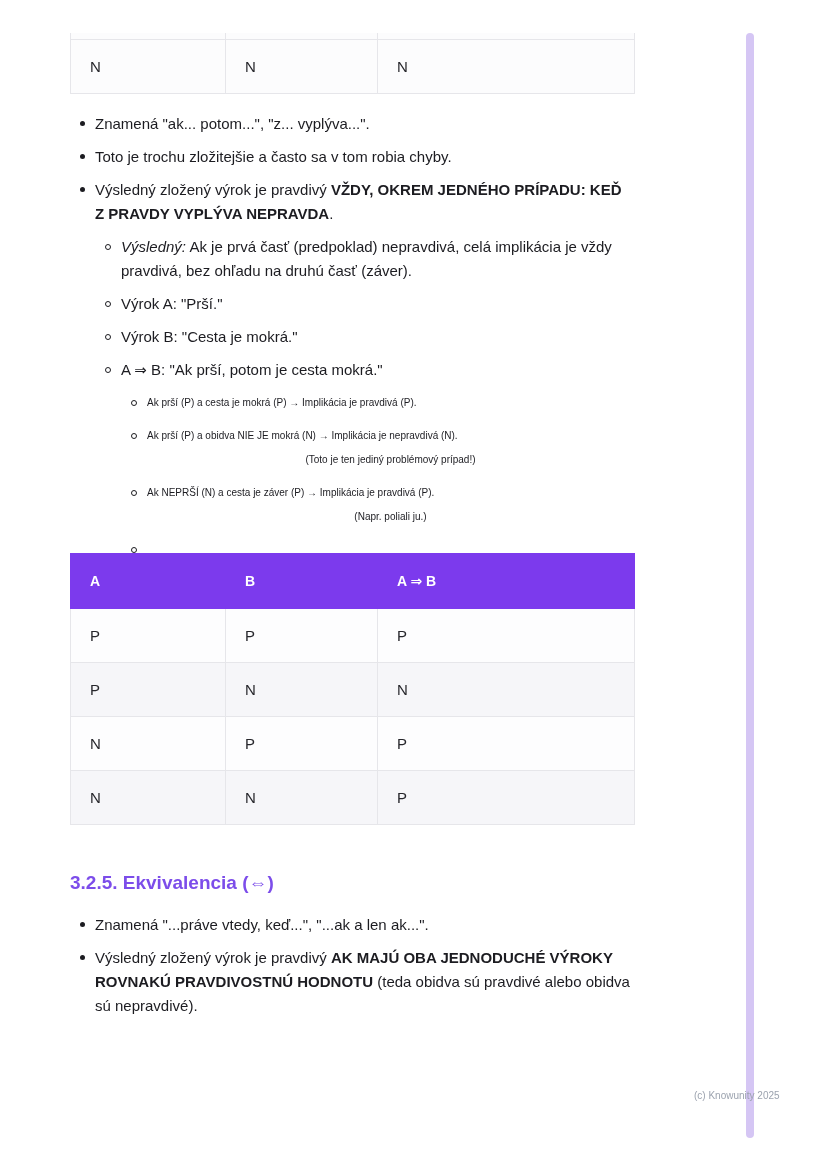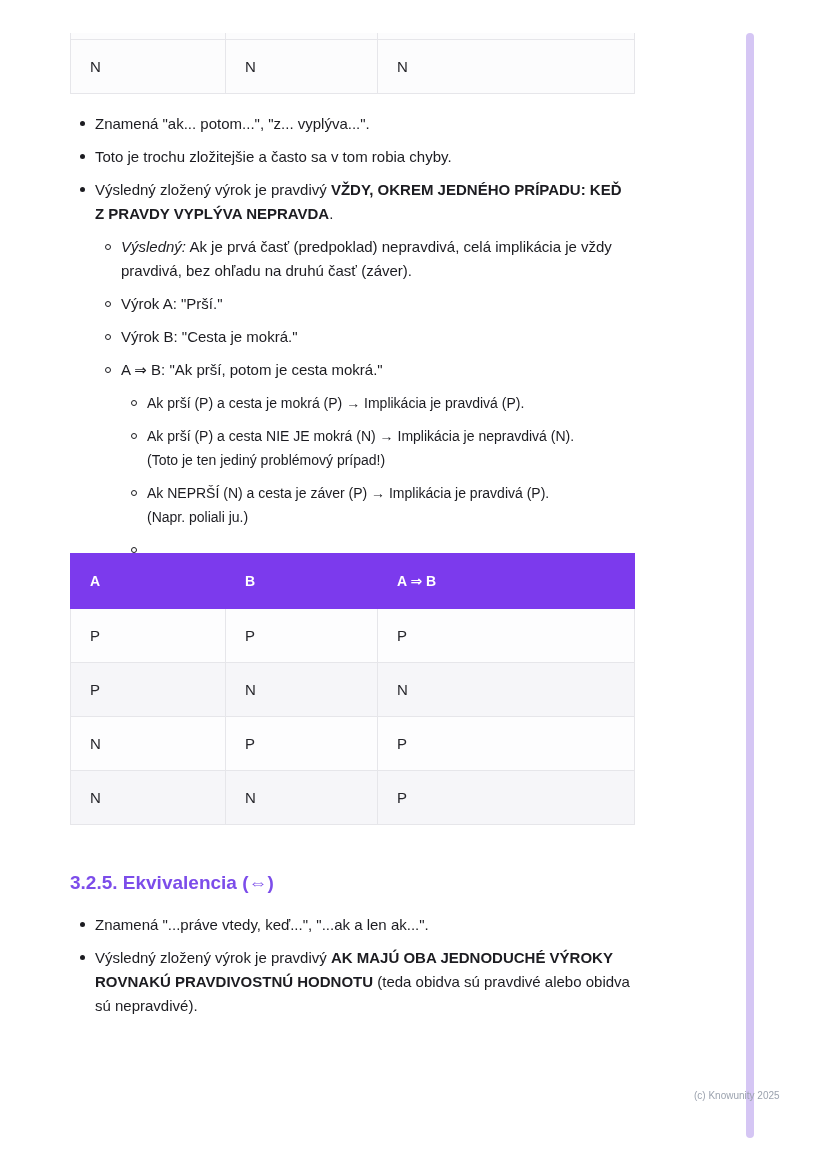--- a/index.html
+++ b/index.html
@@ -14,25 +14,25 @@
 
   
   .hd { color:#7c4dea; font-size:19px; font-weight:700; margin:46px 0 0 0; line-height:24px; }
   .hd2 { }
 
   
   .list { margin-top:18px; }
   .li { position:relative; font-size:15px; line-height:24px; margin-bottom:9px; color:#1c1c21; }
   .l1 { padding-left:25px; }
   .l2 { margin-left:25px; padding-left:26px; }
-  .l3 { margin-left:51px; padding-left:26px; font-size:14px; }
+  .l3 { margin-left:51px; padding-left:26px; font-size:10px; }
   .marker { position:absolute; left:10px; top:9px; width:5px; height:5px; border-radius:50%; }
   .dot  { background:#1c1c21; }
   .circ { width:4px; height:4px; border:1.3px solid #1c1c21; background:transparent; }
-  .blk { display:block; }
+  .blk { display:block;text-align:center; }
   .gap { margin-top:14px; }
   b { font-weight:700; }
   i { font-style:italic; }
 
   
   .tbl { border-collapse:collapse; width:564px; table-layout:fixed; }
   .tbl col.c1 { width:155px; } .tbl col.c2 { width:152px; } .tbl col.c3 { width:257px; }
   .tbl td {
     border:1px solid #e6e6ea; padding:18px 19px;
     font-size:15px; color:#26262b; background:#fdfdfe;
@@ -126,21 +126,21 @@
         <span>A ⇒ B: "Ak prší, potom je cesta mokrá."</span>
       </div>
 
       <div class="li l3">
         <span class="marker circ"></span>
         <span>Ak prší (P) a cesta je mokrá (P) → Implikácia je pravdivá (P).</span>
       </div>
 
       <div class="li l3">
         <span class="marker circ"></span>
-        <span>Ak prší (P) a cesta NIE JE mokrá (N) → Implikácia je nepravdivá (N).</span>
+        <span>Ak prší (P) a obidva NIE JE mokrá (N) → Implikácia je nepravdivá (N).</span>
         <span class="blk">(Toto je ten jediný problémový prípad!)</span>
       </div>
 
       <div class="li l3">
         <span class="marker circ"></span>
         <span>Ak NEPRŠÍ (N) a cesta je záver (P) → Implikácia je pravdivá (P).</span>
         <span class="blk">(Napr. poliali ju.)</span>
       </div>
 
       <div class="li l3">

